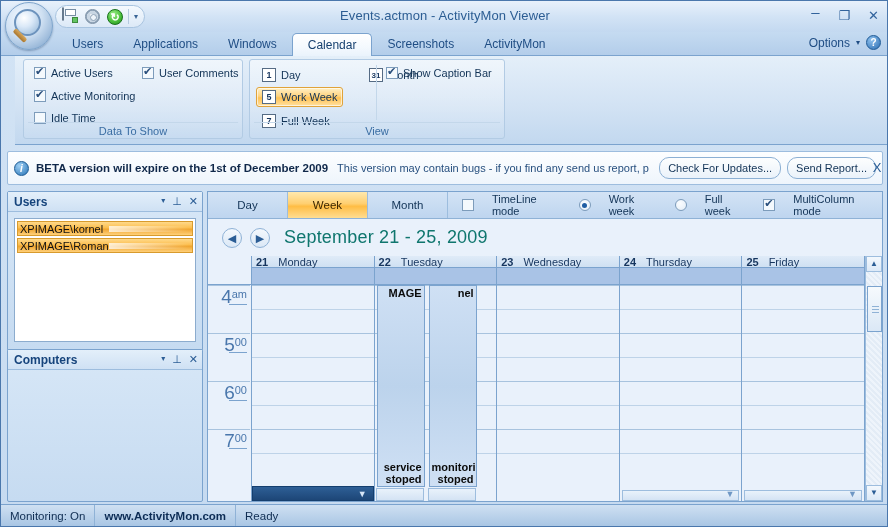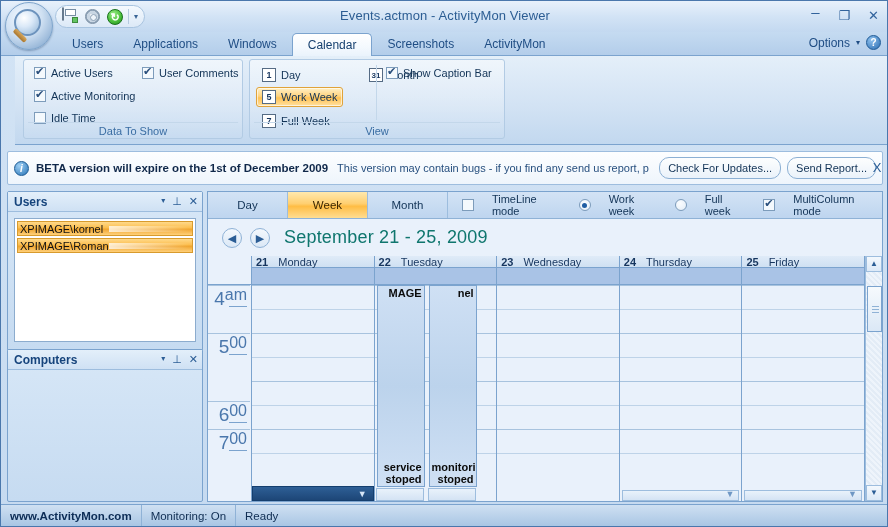--- a/index.html
+++ b/index.html
@@ -268,21 +268,21 @@
   .gutter {
     position:absolute; left:0; top:0; width:44px; bottom:0; background:#e9f1fb;
     border-right:1px solid #7ba3ce;
   }
   .allday-gut { position:absolute; left:0; top:0; height:29px; width:44px; border-bottom:1px solid #7ba3ce;}
   .hourlbl {
     position:absolute; left:0; width:42px; height:48px; text-align:right;
     border-top:1px solid #a8c3de; padding-right:3px;
   }
   .hourlbl .h { font-size:19px; color:#4a77ac; }
-  .hourlbl .m { font-size:16px; color:#4a77ac; vertical-align:super; }
+  .hourlbl .m { font-size:11px; color:#4a77ac; vertical-align:super; }
   .hourlbl .ul { display:block; width:18px; height:1px; background:#7ba3ce; margin-left:auto; margin-top:-4px;}
 
   .cols { position:absolute; left:44px; top:0; right:17px; bottom:0; }
   .dayhdr-row { position:absolute; left:0; right:0; top:0; height:12px; display:flex; }
   .dayhdr {
     flex:1; border-right:1px solid #7ba3ce; border-bottom:1px solid #7ba3ce;
     background: linear-gradient(180deg,#dfebf8,#cfe0f2);
     font-size:11px; color:#16355e; display:flex; align-items:flex-start; padding-left:4px; gap:10px;
     height:12px;
   }
@@ -520,21 +520,21 @@
     <div class="grid">
 
       <div class="gutter">
         <div class="allday-gut"></div>
         <div class="hourlbl" style="top:29px;">
           <span class="h">4</span><span class="m">am</span><span class="ul"></span>
         </div>
         <div class="hourlbl" style="top:77px;">
           <span class="h">5</span><span class="m">00</span><span class="ul"></span>
         </div>
-        <div class="hourlbl" style="top:125px;margin-top:20px;">
+        <div class="hourlbl" style="top:125px;">
           <span class="h">6</span><span class="m">00</span><span class="ul"></span>
         </div>
         <div class="hourlbl" style="top:173px;">
           <span class="h">7</span><span class="m">00</span><span class="ul"></span>
         </div>
       </div>
 
       <div class="cols">
 
         <div class="dayhdr-row">
@@ -654,18 +654,18 @@
         <div class="sb-thumb" style="top:30px; height:46px;">
             <span class="grip"></span>
           </div>
         <div class="sb-arrow" style="bottom:0;"><span>▼</span></div>
       </div>
 
     </div>
   </div>
 
   <div class="statusbar">
+    <span class="st-cell st-mon">Monitoring: On</span>
     <span class="st-cell st-link">www.ActivityMon.com</span>
-    <span class="st-cell st-mon">Monitoring: On</span>
     <span class="st-cell">Ready</span>
   </div>
 
 </div>
 
 </body></html>

